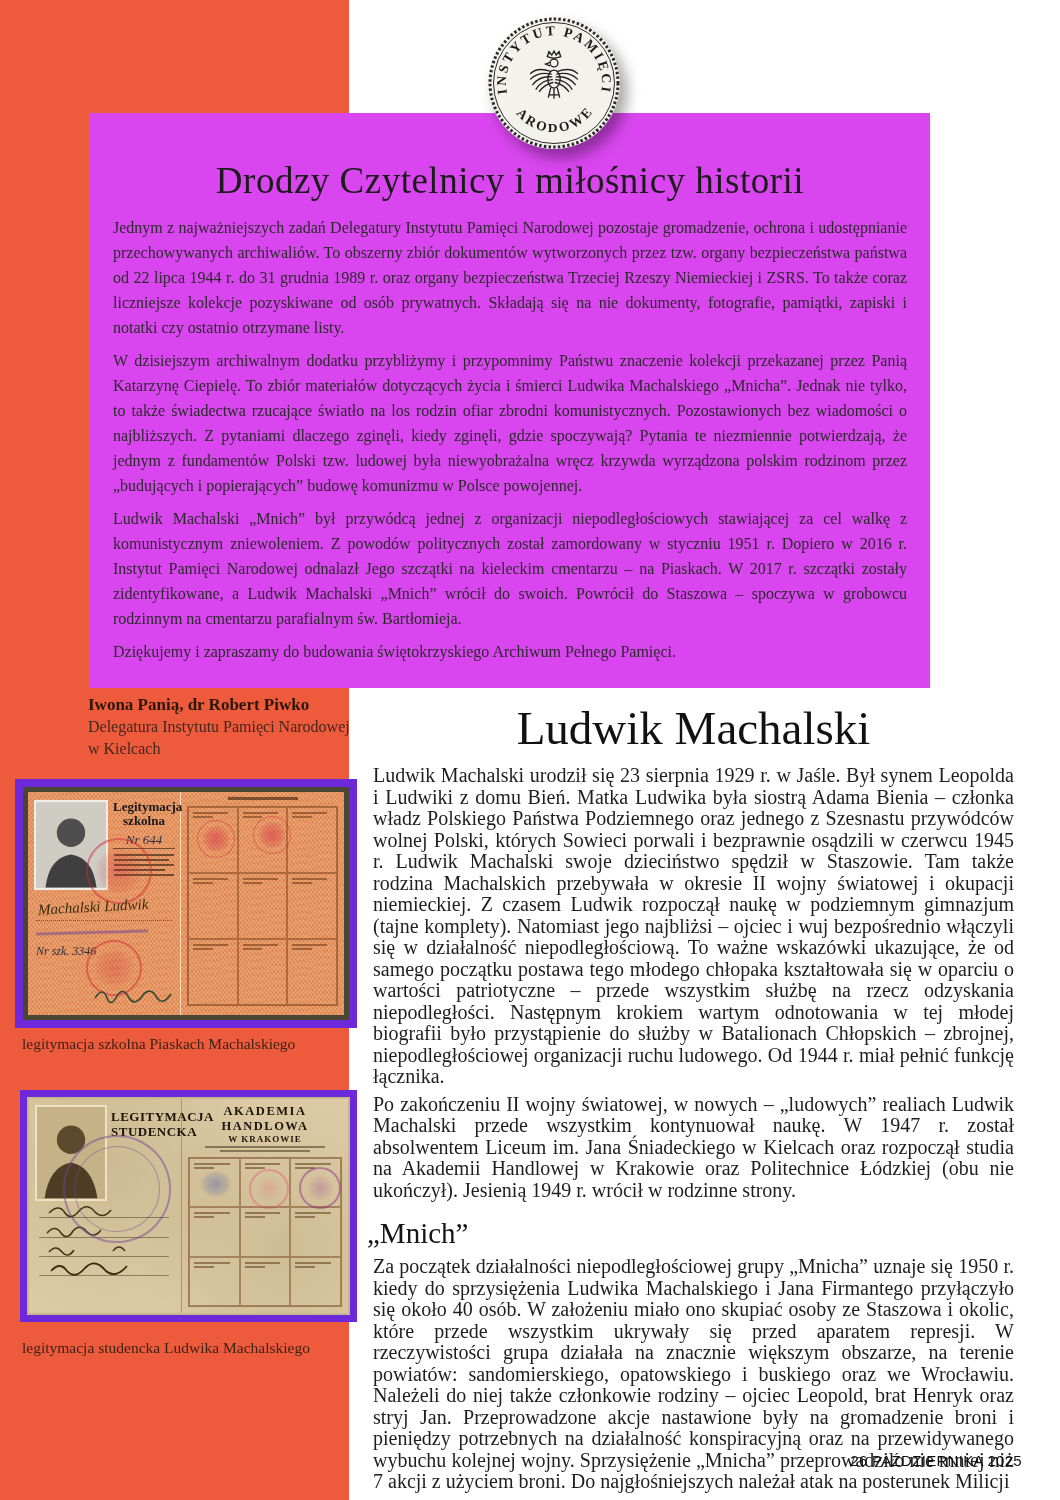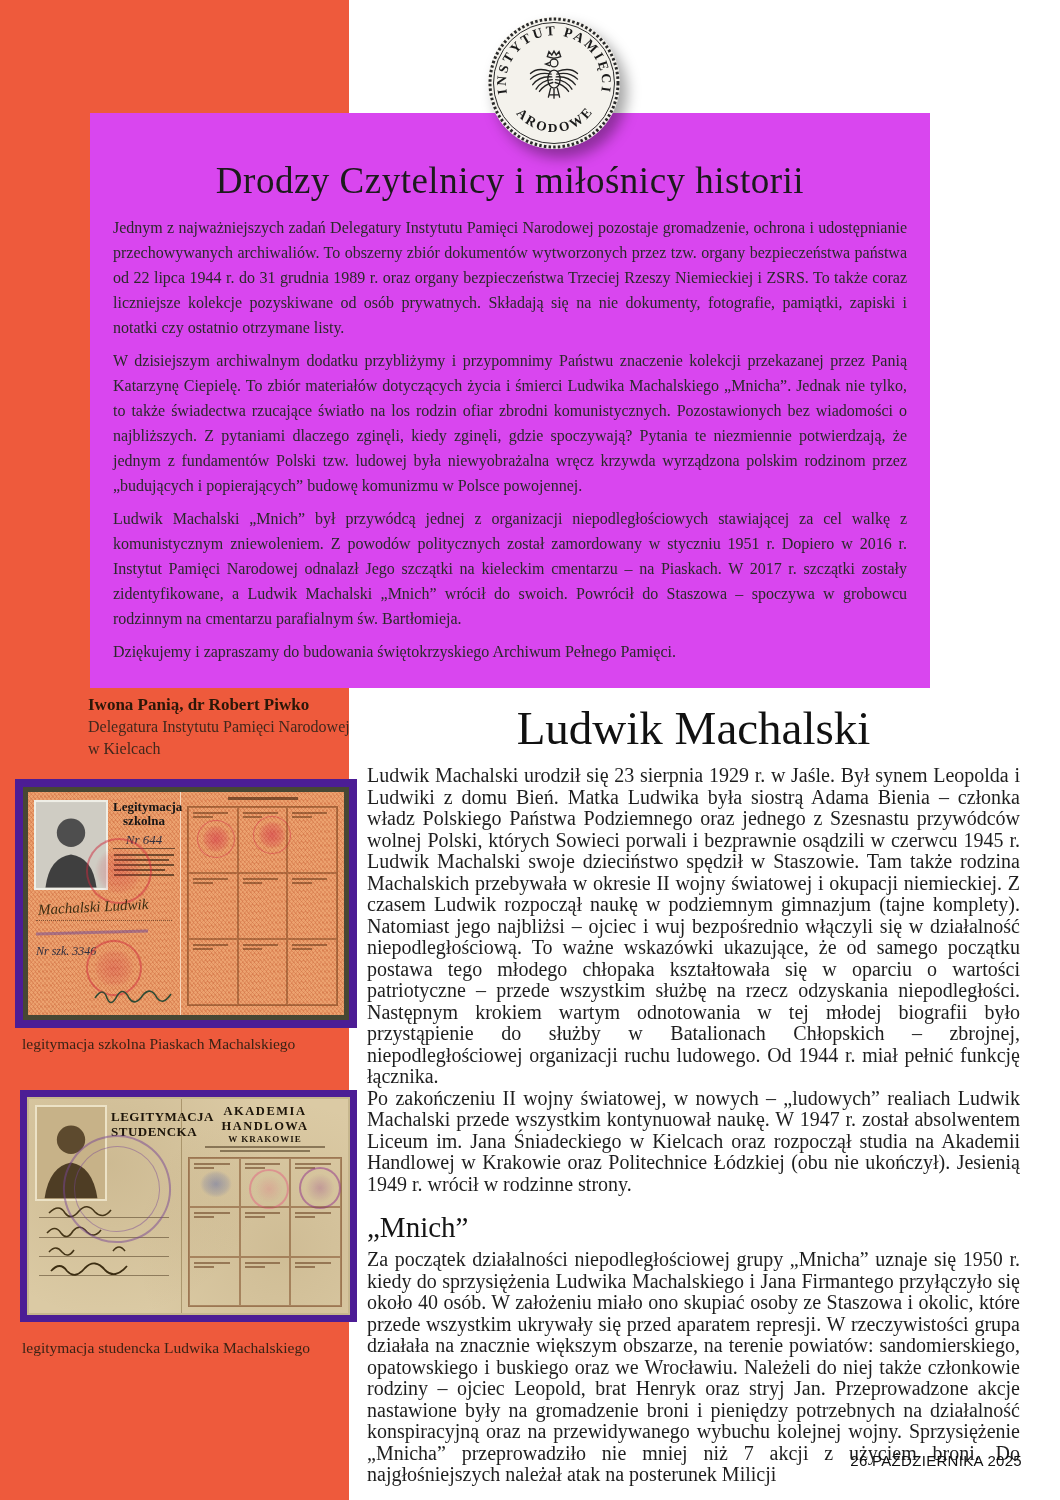--- a/index.html
+++ b/index.html
@@ -20,21 +20,21 @@
   .seal{position:absolute;left:487px;top:16px;width:134px;height:134px;z-index:5;
         filter:drop-shadow(7px 9px 7px rgba(0,0,0,.35));}
   .seal svg{display:block;}
 
   
   .byline{position:absolute;left:88px;top:694px;width:290px;color:#2b1708;}
   .byline .authors{font-size:17px;font-weight:700;line-height:22px;color:#2b1708;}
   .byline .affil{font-size:16px;line-height:22px;color:#41281c;}
 
   
-  .photo{position:absolute;background:#4c1d95;box-sizing:border-box;}
+  .photo{position:absolute;background:#6d28d9;box-sizing:border-box;}
   .photo1{left:15px;top:779px;width:342px;height:249px;padding:8px;}
   .ph1-frame{height:100%;box-sizing:border-box;border:5px solid #474734;display:flex;
              background-color:#eca26f;
              background-image:repeating-linear-gradient(50deg, rgba(186,70,30,.25) 0 1px, transparent 1px 3px),
                               repeating-linear-gradient(-50deg, rgba(186,70,30,.18) 0 1px, transparent 1px 3px);}
   .ph1-left{position:relative;width:152px;border-right:1px solid rgba(255,245,230,.7);}
   .ph1-right{position:relative;flex:1;padding:5px 6px 4px 6px;}
 
   .id-photo{position:absolute;box-sizing:border-box;}
   .id-photo svg{display:block;width:100%;height:100%;}
@@ -101,21 +101,21 @@
   .blob-violet{left:8px;top:8px;width:38px;height:38px;border:2px solid rgba(150,60,140,.55);border-radius:50%;
              background:radial-gradient(closest-side, rgba(150,60,140,.3), transparent 75%);}
 
   .photo-caption{position:absolute;left:22px;width:320px;font-size:15.5px;color:#3b2315;}
   .caption1{top:1035px;} .caption2{top:1339px;}
 
   
   .article-col{position:absolute;left:367px;top:702px;width:653px;height:798px;overflow:hidden;}
   .article-title{font-size:47px;line-height:52px;font-weight:400;text-align:center;
                  color:#111;margin:0 0 11px 0;}
-  .article-col p{margin:0;font-size:20px;line-height:21.5px;text-align:justify;color:#1e1e1e;}
+  .article-col p{margin:6px;font-size:20px;line-height:21.5px;text-align:justify;color:#1e1e1e;}
   .mnich-title{font-size:29px;line-height:34px;font-weight:400;color:#151515;margin:15px 0 5px 0;}
 
   
   .footer-date{position:absolute;top:1452px;right:38px;font-family:"Liberation Sans", sans-serif;
                font-size:15px;letter-spacing:.3px;color:#111;}
 </style>
 </head>
 <body>
 
 <div class="page">

